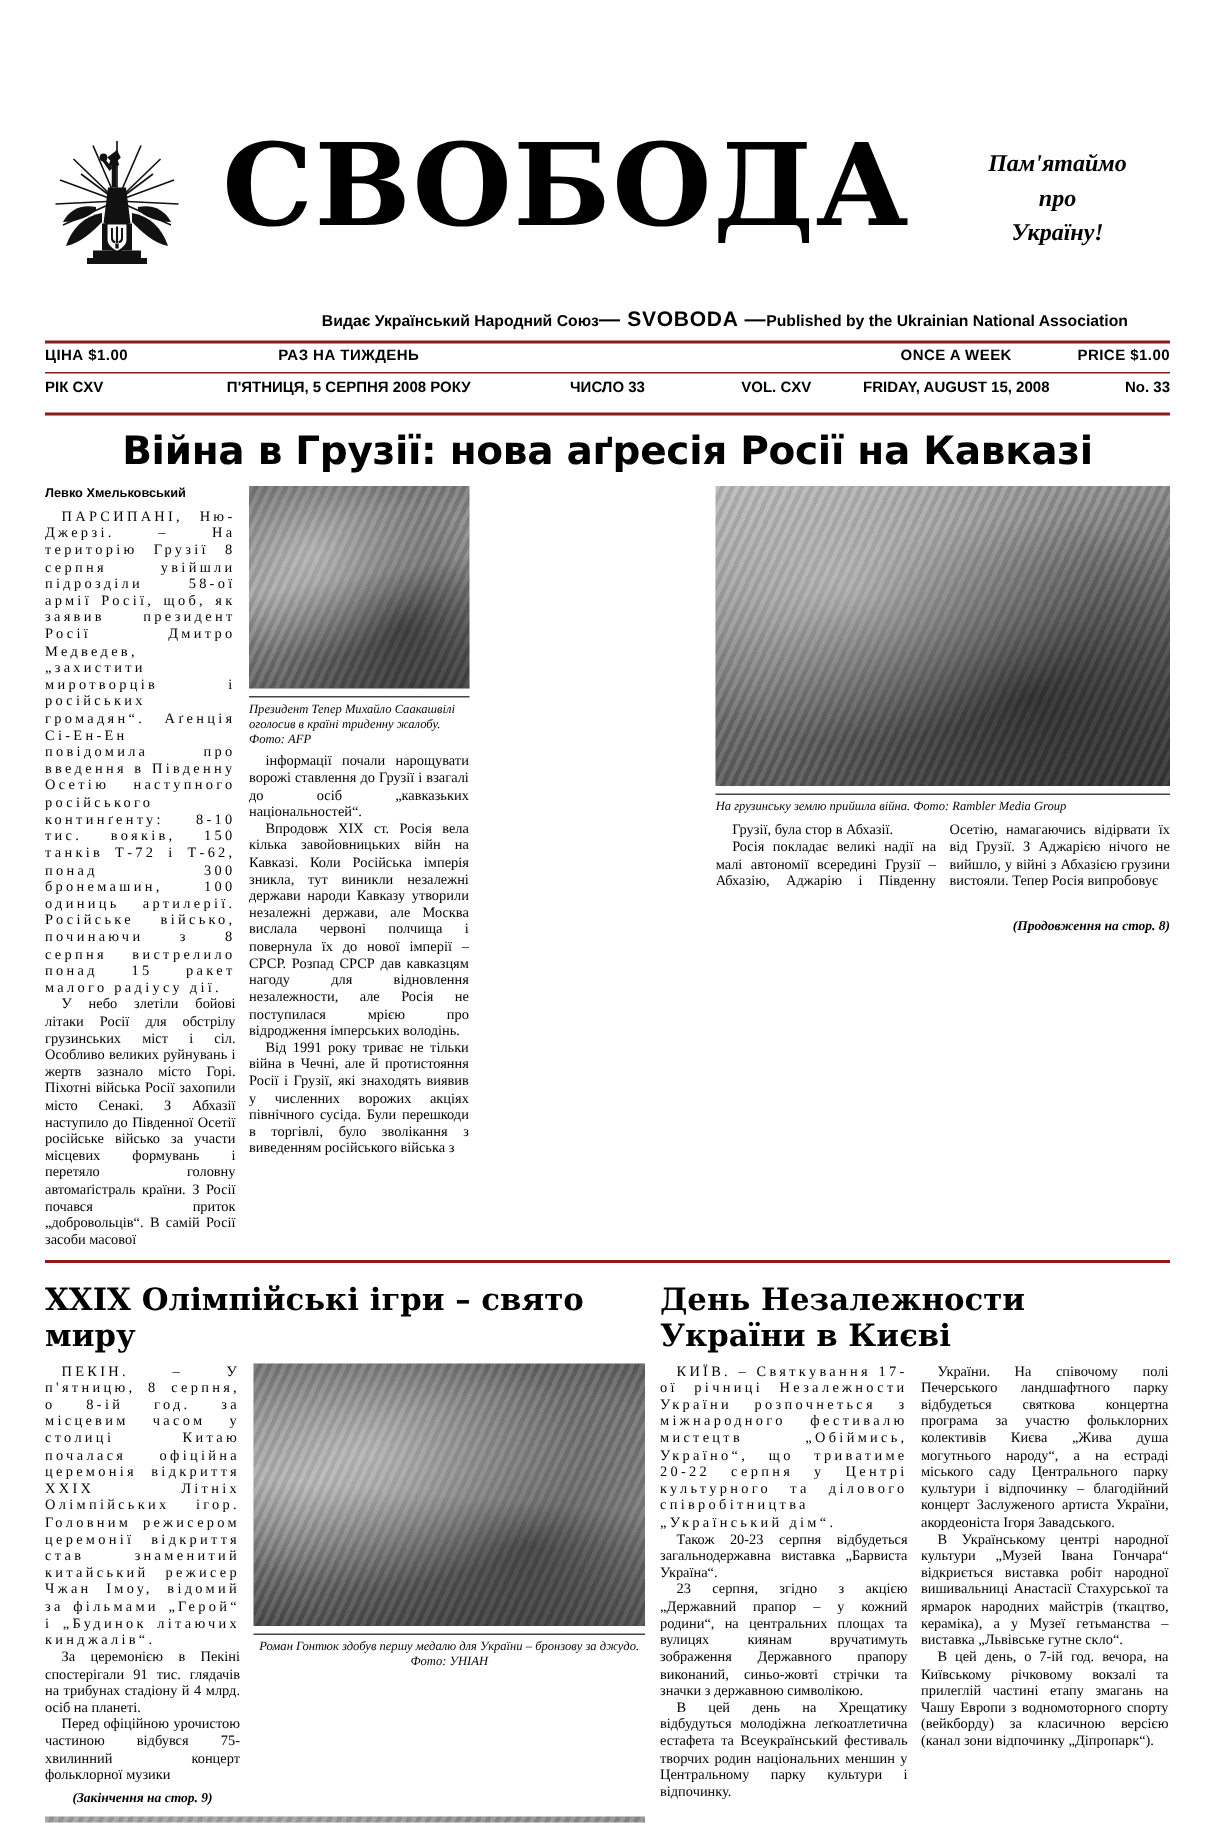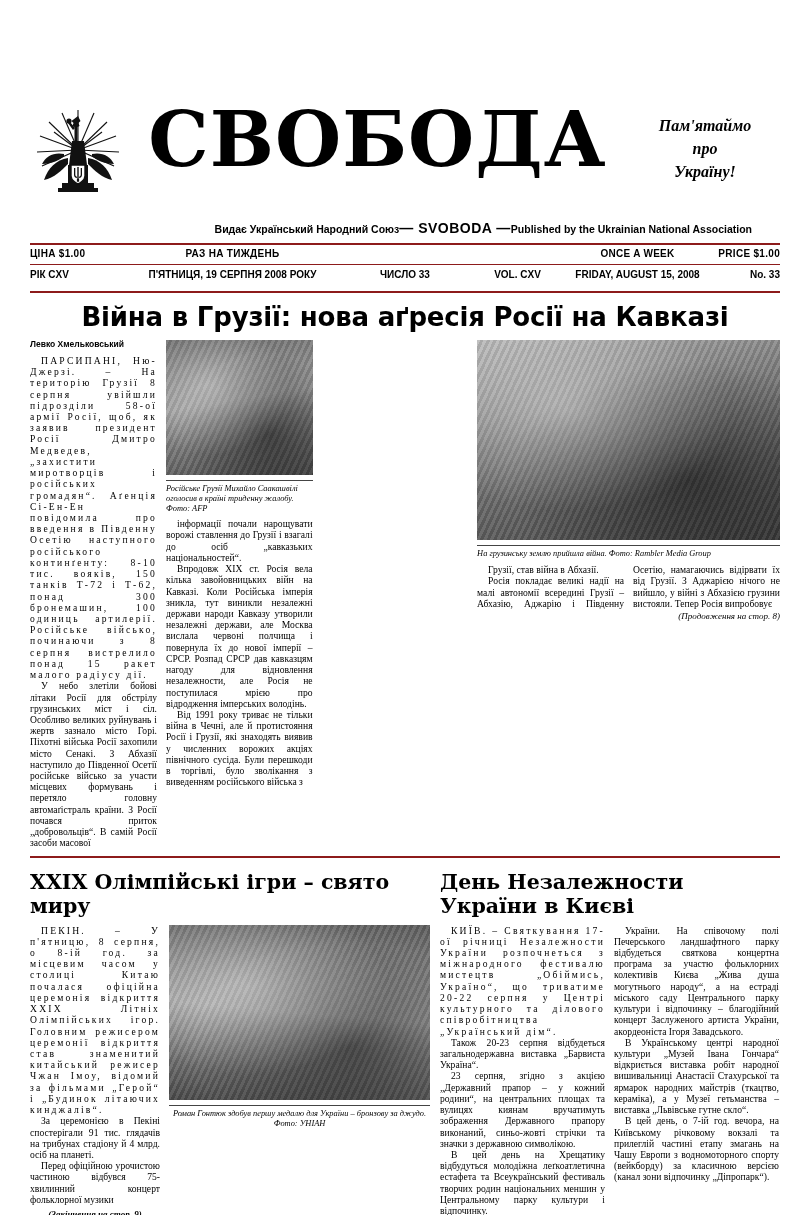--- a/index.html
+++ b/index.html
@@ -1,17 +1,17 @@
 <!DOCTYPE html>
 <html><head>
 <meta charset="utf-8">
 <style>
   html,body{margin:0;padding:0;background:#fff;}
   body{width:810px;height:1215px;font-family:"Liberation Serif",serif;color:#000;position:relative;overflow:hidden;}
-  .page{width:810px;height:1215px;position:relative;box-sizing:border-box;padding:16px 30px;}
+  .page{width:810px;height:1215px;position:relative;box-sizing:border-box;padding:0 30px;}
 
   
   .masthead{display:flex;align-items:flex-start;justify-content:space-between;padding-top:88px;height:110px;}
   .logo-wrap{width:95px;flex:0 0 95px;display:flex;align-items:center;justify-content:center;padding-top:4px;}
   .nameplate{flex:1;text-align:center;}
   .nameplate-title{font-family:"DejaVu Serif","Liberation Serif",serif;font-weight:700;font-size:76px;line-height:.95;letter-spacing:1px;}
   .tagline{width:150px;flex:0 0 150px;text-align:center;font-weight:700;font-style:italic;font-size:16px;line-height:1.45;padding-top:10px;}
 
   
   .submast{display:flex;align-items:baseline;justify-content:flex-end;font-family:"Liberation Sans",sans-serif;font-weight:700;font-size:10.5px;margin-top:6px;padding:0 28px;}
@@ -36,21 +36,21 @@
   
   .cols{display:flex;gap:9px;}
   .col{font-size:9.6px;line-height:1.17;text-align:justify;hyphens:auto;}
   .col p{margin:0;text-indent:11px;}
   .byline{font-family:"Liberation Sans",sans-serif;font-weight:700;font-size:8.5px;margin-bottom:5px;}
   .dateline{letter-spacing:2.2px;}
 
   .caption{font-style:italic;font-size:8.4px;line-height:1.2;text-align:center;margin-top:3px;}
   .caption-l{font-style:italic;font-size:8.4px;line-height:1.2;text-align:left;margin-top:3px;}
   .jump{font-style:italic;font-weight:700;font-size:9px;text-align:center;margin-top:4px;}
-  .jump-r{font-style:italic;font-weight:400;font-size:9px;text-align:right;margin-top:2px;}
+  .jump-r{font-style:italic;font-weight:700;font-size:9px;text-align:right;margin-top:19px;}
 
   
   .photo{background:#8a8a8a;position:relative;overflow:hidden;}
   .photo::after{content:"";position:absolute;inset:0;
     background:
       radial-gradient(ellipse at 30% 35%,rgba(255,255,255,.35),transparent 55%),
       radial-gradient(ellipse at 70% 70%,rgba(0,0,0,.45),transparent 60%),
       repeating-linear-gradient(115deg,rgba(255,255,255,.08) 0 3px,rgba(0,0,0,.10) 3px 6px);}
   .ph-saak{height:135px;background:linear-gradient(170deg,#6e6e6e 0%,#9a9a9a 45%,#4d4d4d 100%);}
   .ph-tank{height:200px;background:linear-gradient(165deg,#b9b9b9 0%,#7d7d7d 40%,#3f3f3f 100%);}
@@ -131,21 +131,21 @@
     <span class="f-c2"></span>
     <span class="f-c3"></span>
     <span class="f-c4">ONCE A WEEK</span>
     <span class="f-r">PRICE $1.00</span>
   </div>
 
   <div class="rule-thin"></div>
 
   <div class="folio2">
     <span class="f-l">РІК CXV</span>
-    <span class="f-c1">П'ЯТНИЦЯ, 19 СЕРПНЯ 2008 РОКУ</span>
+    <span class="f-c1">П'ЯТНИЦЯ, 5 СЕРПНЯ 2008 РОКУ</span>
     <span class="f-c2">ЧИСЛО 33</span>
     <span class="f-c3">VOL. CXV</span>
     <span class="f-c4">FRIDAY, AUGUST 15, 2008</span>
     <span class="f-r">No. 33</span>
   </div>
 
   <div class="rule-thick"></div>
 
   <h1 class="head">Війна в Грузії: нова аґресія Росії на Кавказі</h1>
 
@@ -154,38 +154,38 @@
     <div class="col" style="width:130px;">
       <div class="byline">Левко Хмельковський</div>
       <p class="dateline">ПАРСИПАНІ, Ню-Джерзі. – На територію Грузії 8 серпня увійшли підрозділи 58-ої армії Росії, щоб, як заявив президент Росії Дмитро Медведев, „захистити миротворців і російських громадян“. Аґенція Сі-Ен-Ен повідомила про введення в Південну Осетію наступного російського континґенту: 8-10 тис. вояків, 150 танків Т-72 і Т-62, понад 300 бронемашин, 100 одиниць артилерії. Російське військо, починаючи з 8 серпня вистрелило понад 15 ракет малого радіусу дії.</p>
       <p>У небо злетіли бойові літаки Росії для обстрілу грузинських міст і сіл. Особливо великих руйнувань і жертв зазнало місто Горі. Піхотні війська Росії захопили місто Сенакі. З Абхазії наступило до Південної Осетії російське військо за участи місцевих формувань і перетяло головну автомаґістраль країни. З Росії почався приток „добровольців“. В самій Росії засоби масової</p>
     </div>
 
     <div style="width:150px;">
       <div class="photo ph-saak"></div>
       <div class="hr-black"></div>
       <div class="caption-l">
-        <span>Російське Грузії Михайло Саакашвілі оголосив в країні триденну жалобу.</span>
+        <span>Президент Тепер Михайло Саакашвілі оголосив в країні триденну жалобу.</span>
         <span>Фото: AFP</span>
       </div>
       <div class="col" style="margin-top:4px;">
         <p>інформації почали нарощувати ворожі ставлення до Грузії і взагалі до осіб „кавказьких національностей“.</p>
         <p>Впродовж XIX ст. Росія вела кілька завойовницьких війн на Кавказі. Коли Російська імперія зникла, тут виникли незалежні держави народи Кавказу утворили незалежні держави, але Москва вислала червоні полчища і повернула їх до нової імперії – СРСР. Розпад СРСР дав кавказцям нагоду для відновлення незалежности, але Росія не поступилася мрією про відродження імперських володінь.</p>
         <p>Від 1991 року триває не тільки війна в Чечні, але й протистояння Росії і Грузії, які знаходять виявив у численних ворожих акціях північного сусіда. Були перешкоди в торгівлі, було зволікання з виведенням російського війська з</p>
       </div>
     </div>
 
     <div style="width:150px;"></div>
 
     <div style="width:310px;">
       <div class="photo ph-tank"></div>
       <div class="hr-black"></div>
       <div class="caption-l">На грузинську землю прийшла війна. Фото: Rambler Media Group</div>
       <div class="col" style="margin-top:5px;column-count:2;column-gap:9px;">
-        <p>Грузії, став війна в Абхазії.</p>
+        <p>Грузії, була стор в Абхазії.</p>
         <p>Росія покладає великі надії на малі автономії всередині Грузії – Абхазію, Аджарію і Південну Осетію, намагаючись відірвати їх від Грузії. З Аджарією нічого не вийшло, у війні з Абхазією грузини вистояли. Тепер Росія випробовує</p>
       </div>
       <div class="jump-r">(Продовження на стор. 8)</div>
     </div>
   </div>
 
   <div class="sep-rule-thick"></div>
 
   <div style="display:flex;gap:10px;margin-top:6px;">
 

